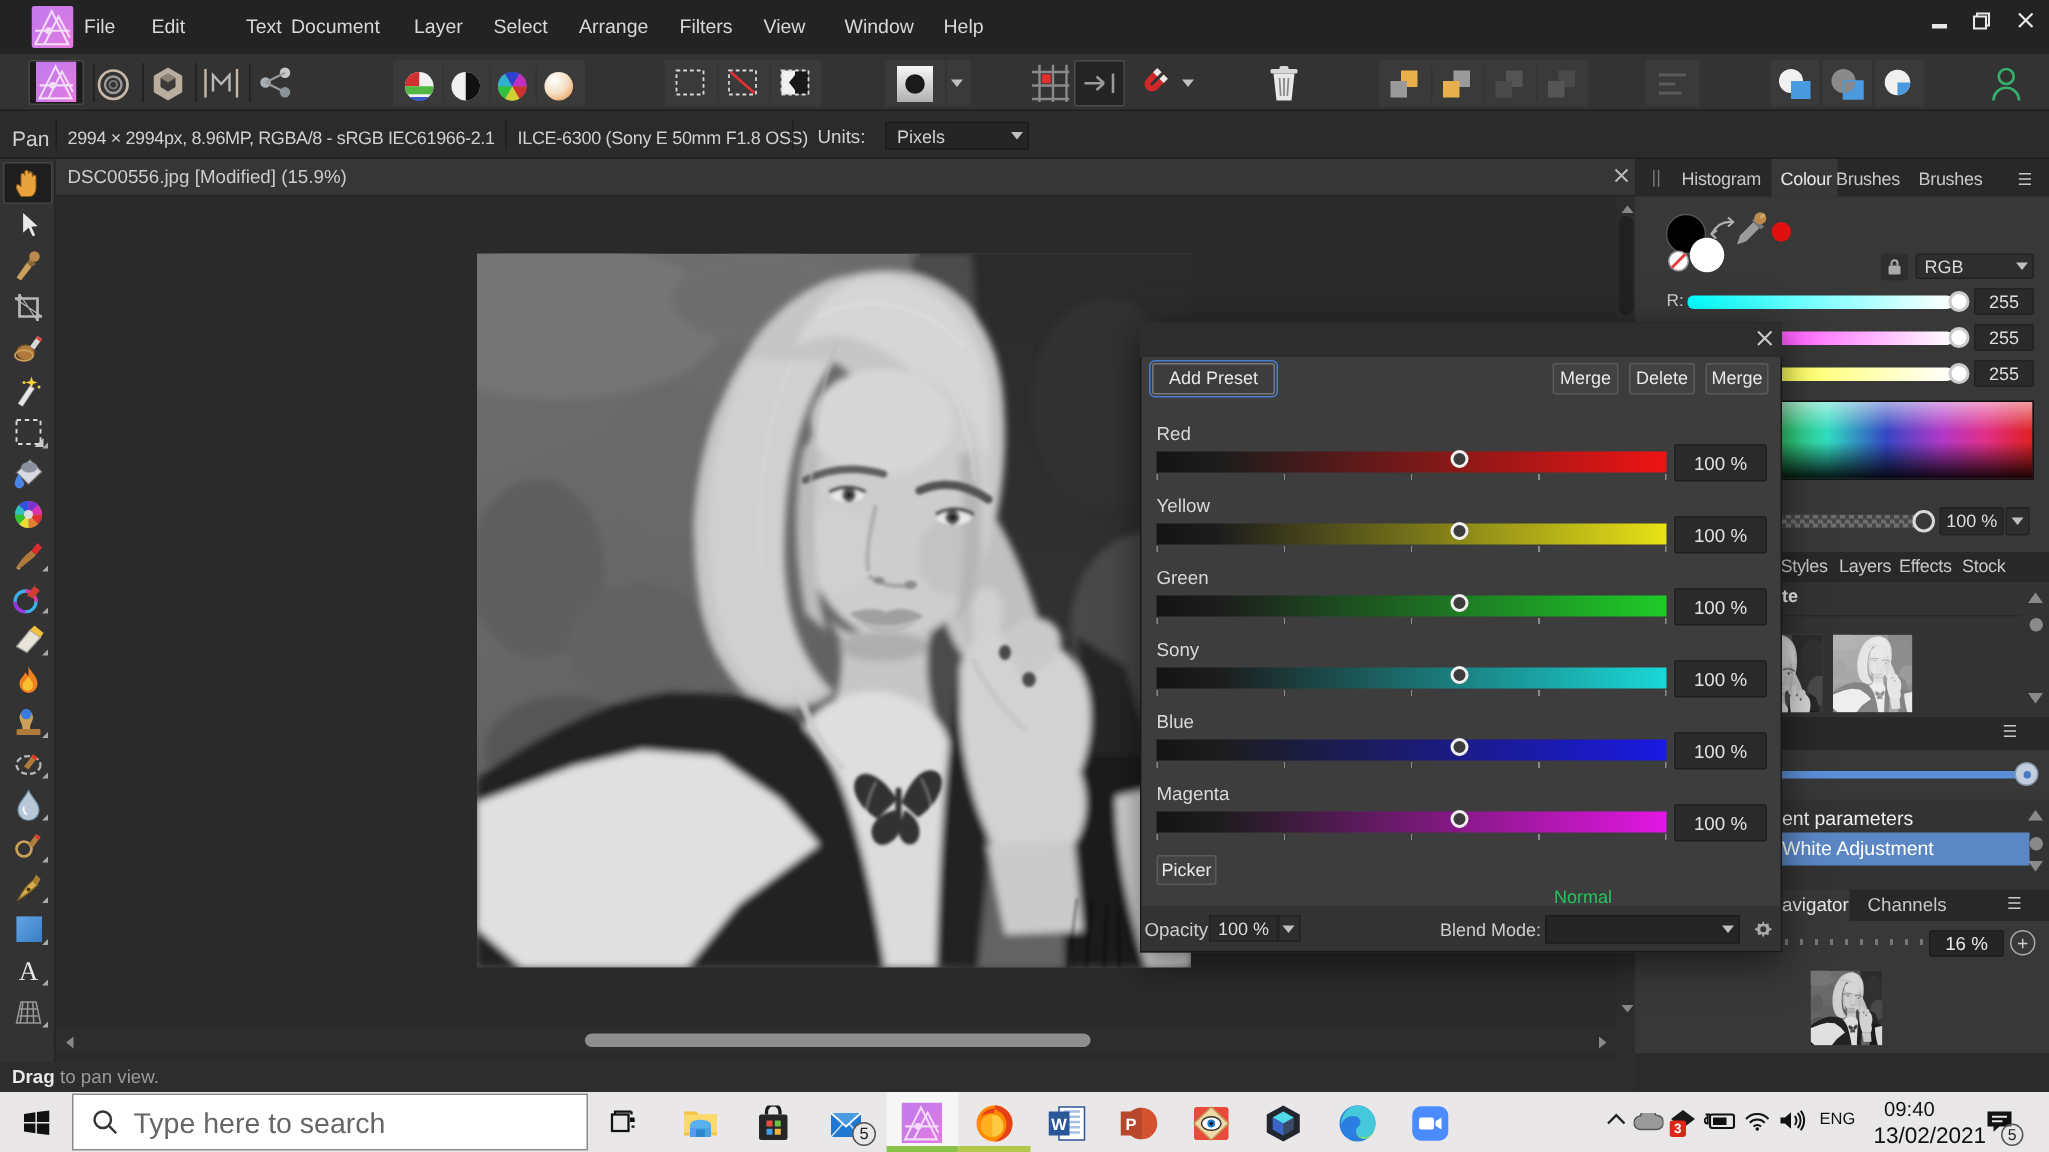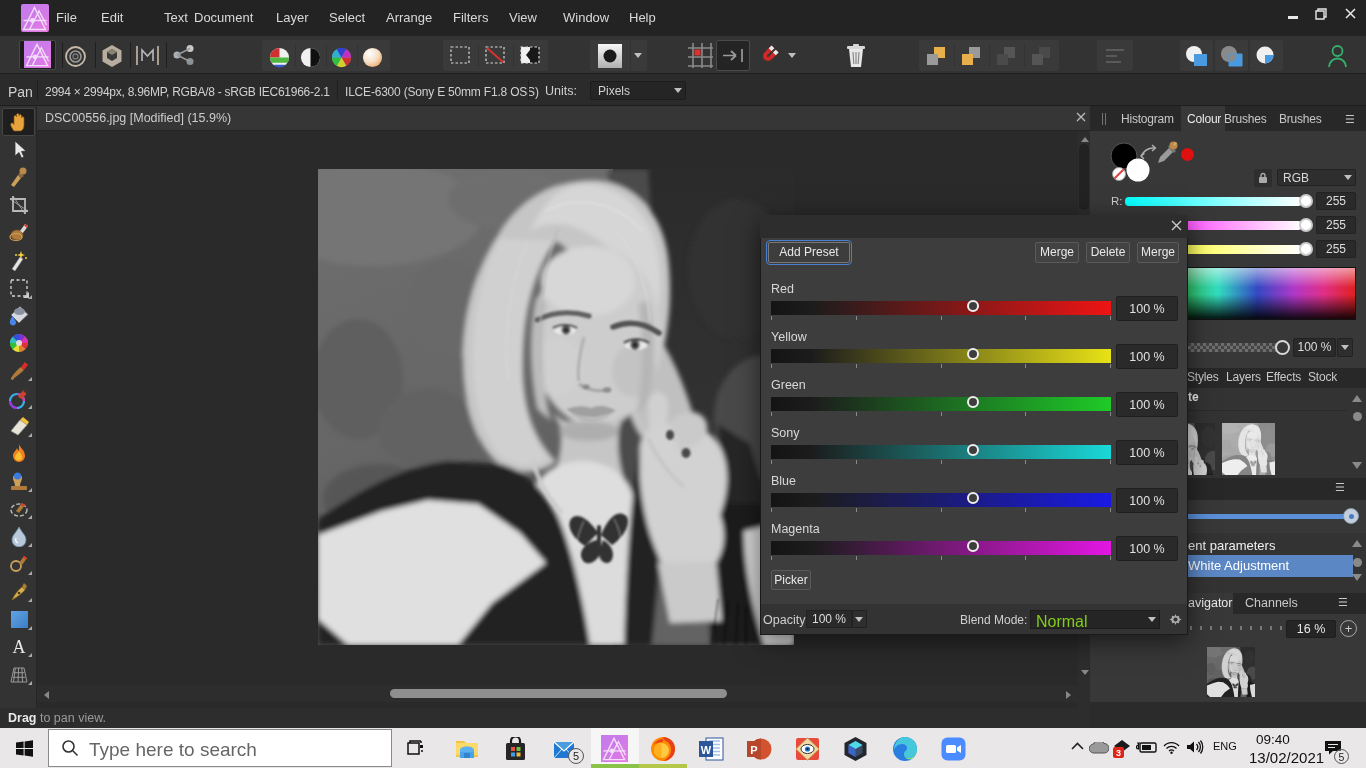--- a/index.html
+++ b/index.html
@@ -652,21 +652,21 @@
 
 <div class="abs" style="left:771px;top:570px;width:40px;height:20px;background:#424242;border:1px solid #5a5a5a;border-radius:2px;color:#e8e8e8;font-size:12px;text-align:center;line-height:18px">Picker</div>
 
 <div class="abs" style="left:761px;top:604px;width:426px;height:30px;background:#333333"></div>
 <div class="abs" style="left:763px;top:613px;color:#cfcfcf;font-size:12.5px">Opacity:</div>
 <div class="abs" style="left:806px;top:610px;width:46px;height:18px;background:#2a2a2a;border:1px solid #222;color:#ddd;font-size:12px;text-align:center;line-height:16px">100 %</div>
 <div class="abs" style="left:852px;top:610px;width:15px;height:18px;background:#2e2e2e;border:1px solid #222"></div>
 <div class="abs" style="left:855px;top:617px;width:0;height:0;border-left:4px solid transparent;border-right:4px solid transparent;border-top:5px solid #c0c0c0"></div>
 <div class="abs" style="left:960px;top:613px;color:#cfcfcf;font-size:12px">Blend Mode:</div>
 <div class="abs" style="left:1030px;top:610px;width:130px;height:19px;background:#252525;border:1px solid #1c1c1c"></div>
-<div class="abs" style="left:1036px;top:613px;color:#84cc16;font-size:16px">Normal</div>
+<div class="abs" style="left:1036px;top:591px;color:#22c55e;font-size:12px">Normal</div>
 <div class="abs" style="left:1148px;top:617px;width:0;height:0;border-left:4px solid transparent;border-right:4px solid transparent;border-top:5px solid #c0c0c0"></div>
 <svg class="abs" style="left:1168px;top:612px" width="15" height="15" viewBox="0 0 15 15">
       <path d="M7.5 2 L8.5 4.2 L11 3.7 L11.3 6.2 L13.5 7.5 L11.3 8.8 L11 11.3 L8.5 10.8 L7.5 13 L6.5 10.8 L4 11.3 L3.7 8.8 L1.5 7.5 L3.7 6.2 L4 3.7 L6.5 4.2 Z" fill="#aaa"></path>
       <circle cx="7.5" cy="7.5" r="2" fill="#333"></circle>
     </svg>
 
 <div class="abs" style="left:0;top:728px;width:1366px;height:40px;background:#e9e7e8"></div>
 
 <svg class="abs" style="left:16px;top:740px" width="17" height="17" viewBox="0 0 17 17">
       <path d="M0 2.6 L7.6 1.5 V8 H0 Z M8.6 1.4 L17 0.3 V8 H8.6 Z M0 9 H7.6 V15.5 L0 14.4 Z M8.6 9 H17 V16.7 L8.6 15.6 Z" fill="#111111"></path>

